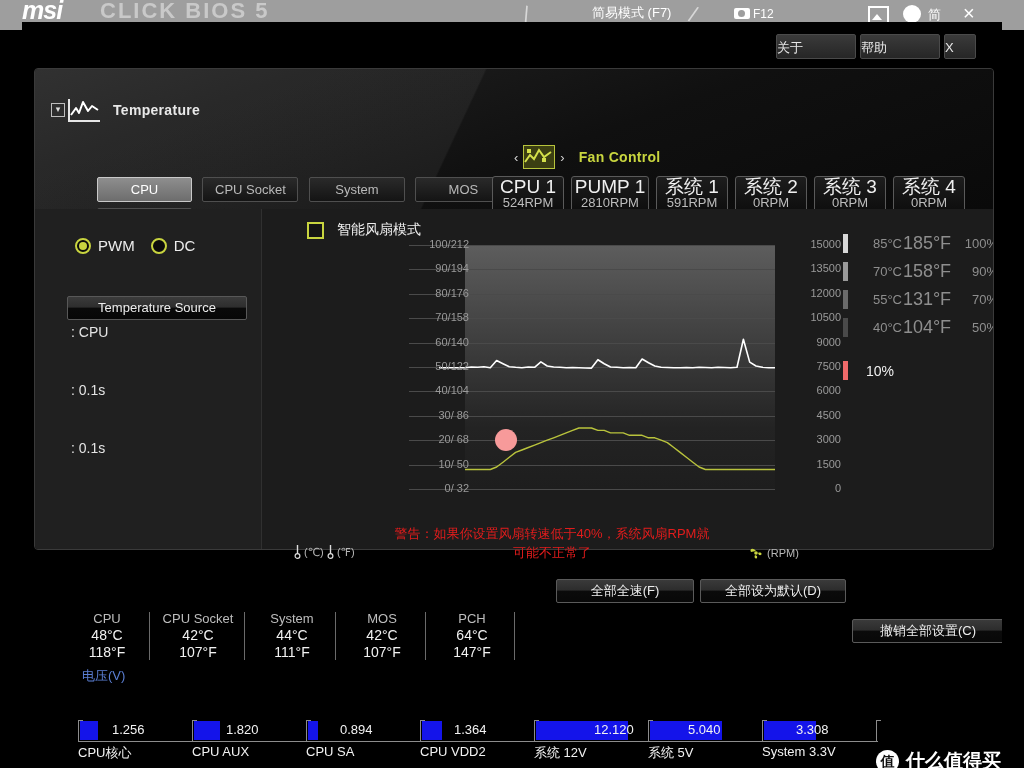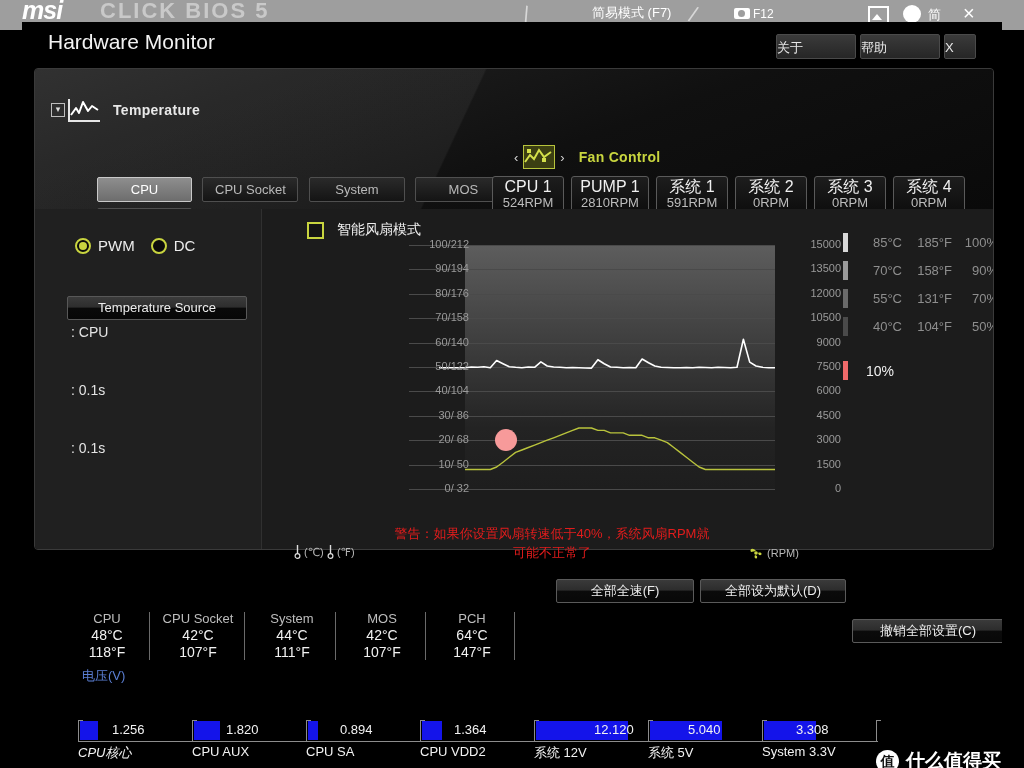--- a/index.html
+++ b/index.html
@@ -58,21 +58,21 @@
   .tab.sel{background:linear-gradient(#8e8e8e,#6d6d6d);color:#fff;border-color:#c9c9c9;}
 
   
   .fan-head{position:absolute;left:474px;top:76px;display:flex;align-items:center;}
   .arw{color:#d4d4d4;font-size:13px;padding:0 5px;}
   .ic-fangraph{width:30px;height:22px;background:#3c3f12;border:1px solid #b7c43c;position:relative;overflow:hidden;}
   .fan-title{font-size:14px;font-weight:bold;color:#c9d63f;margin-left:9px;letter-spacing:0.3px;}
 
   .fanbtn{position:absolute;width:72px;height:38px;border:1px solid #5a5a5a;border-radius:3px;
      background:linear-gradient(#1d1d1d,#0d0d0d);box-sizing:border-box;text-align:center;}
-  .fanbtn .fn{display:block;font-size:16px;color:#f0f0f0;margin-top:2px;line-height:16px;}
+  .fanbtn .fn{display:block;font-size:19px;color:#f0f0f0;margin-top:2px;line-height:16px;}
   .fanbtn .fv{display:block;font-size:13px;color:#bdbdbd;line-height:16px;}
   .fanbtn.act{border-color:#c4d23d;background:linear-gradient(#5c6411,#4a5210);}
   .fanbtn.act .fn,.fanbtn.act .fv{color:#fff;}
 
   
   .pbody{position:absolute;left:0;top:140px;width:958px;height:340px;background:#1c1c1c;}
   .leftcol{position:absolute;left:0;top:0;width:226px;height:340px;background:#202020;border-right:1px solid #303030;}
 
   .radio-row{position:absolute;left:40px;top:28px;display:flex;align-items:center;}
   .radio{width:16px;height:16px;border-radius:50%;border:2px solid #c8d43f;background:#0c0c0c;position:relative;box-sizing:border-box;}
@@ -106,21 +106,21 @@
 
   .warn{position:absolute;left:300px;top:502px;width:460px;text-align:center;font-size:13px;color:#e21c1c;line-height:19px;}
 
   .rpmlabel{position:absolute;left:726px;top:524px;font-size:11px;color:#b8b8b8;}
 
   
   .legend{position:absolute;left:582px;top:24px;}
   .lg-row{position:absolute;display:flex;align-items:center;}
   .lg-bar{width:5px;height:19px;margin-right:14px;}
   .lg-c{width:40px;font-size:13px;color:#8e8e8e;text-align:right;}
-  .lg-f{width:50px;font-size:13px;color:#8e8e8e;text-align:right;}
+  .lg-f{width:50px;font-size:18px;color:#8e8e8e;text-align:center;}
   .lg-p{width:46px;font-size:13px;color:#8e8e8e;text-align:right;}
   .lg-row.last .lg-p{color:#f0f0f0;font-size:14px;text-align:left;width:auto;margin-left:4px;}
 
   
   .botbtn{position:absolute;top:557px;height:24px;line-height:22px;text-align:center;font-size:13px;color:#ededed;
     box-sizing:border-box;border:1px solid #5a5a5a;border-radius:2px;
     background:linear-gradient(#3a3a3a 0%,#2d2d2d 45%,#0b0b0b 52%,#080808 100%);}
   .sens{position:absolute;width:92px;text-align:center;}
   .sens .sn{font-size:13px;color:#bdbdbd;line-height:17px;}
   .sens .sc{font-size:14px;color:#f2f2f2;line-height:17px;}
@@ -156,21 +156,20 @@
     <div class="bios-f12"><span class="camicon"></span><span>F12</span></div>
     <div class="bios-icon-sq"></div>
     <div class="bios-icon-globe"></div>
     <div class="bios-lang">简</div>
     <div class="bios-x">×</div>
   </div>
 
   <div class="window">
 
     <div class="titlebar">
-      <div class="win-title">Hardware Monitor</div>
       <div class="tb-btn tb-about">关于</div>
       <div class="tb-btn tb-help">帮助</div>
       <div class="tb-btn tb-close">X</div>
     </div>
 
     <div class="panel">
       <div class="panel-head"></div>
       <div class="head-split"></div>
 
       <div class="sec-head">
@@ -411,21 +410,21 @@
     <div class="sdiv" style="left:492px"></div>
 
     <div class="volt-title">电压(V)</div>
     <div class="volt-baseline"></div>
     <div id="voltages">
         <div class="vgrp" style="left: 56px;">
           <div class="vcap"></div>
           <div class="vbar" style="width: 18px; left: 2px;"></div>
           <div class="vval" style="left: 34px;">1.256</div>
         </div>
-        <div class="vlb" style="left: 56px; font-style: italic;">CPU核心</div>
+        <div class="vlb" style="left: 56px;">CPU核心</div>
         <div class="vgrp" style="left: 170px;">
           <div class="vcap"></div>
           <div class="vbar" style="width: 26px; left: 2px;"></div>
           <div class="vval" style="left: 34px;">1.820</div>
         </div>
         <div class="vlb" style="left: 170px;">CPU AUX</div>
         <div class="vgrp" style="left: 284px;">
           <div class="vcap"></div>
           <div class="vbar" style="width: 10px; left: 2px;"></div>
           <div class="vval" style="left: 34px;">0.894</div>

